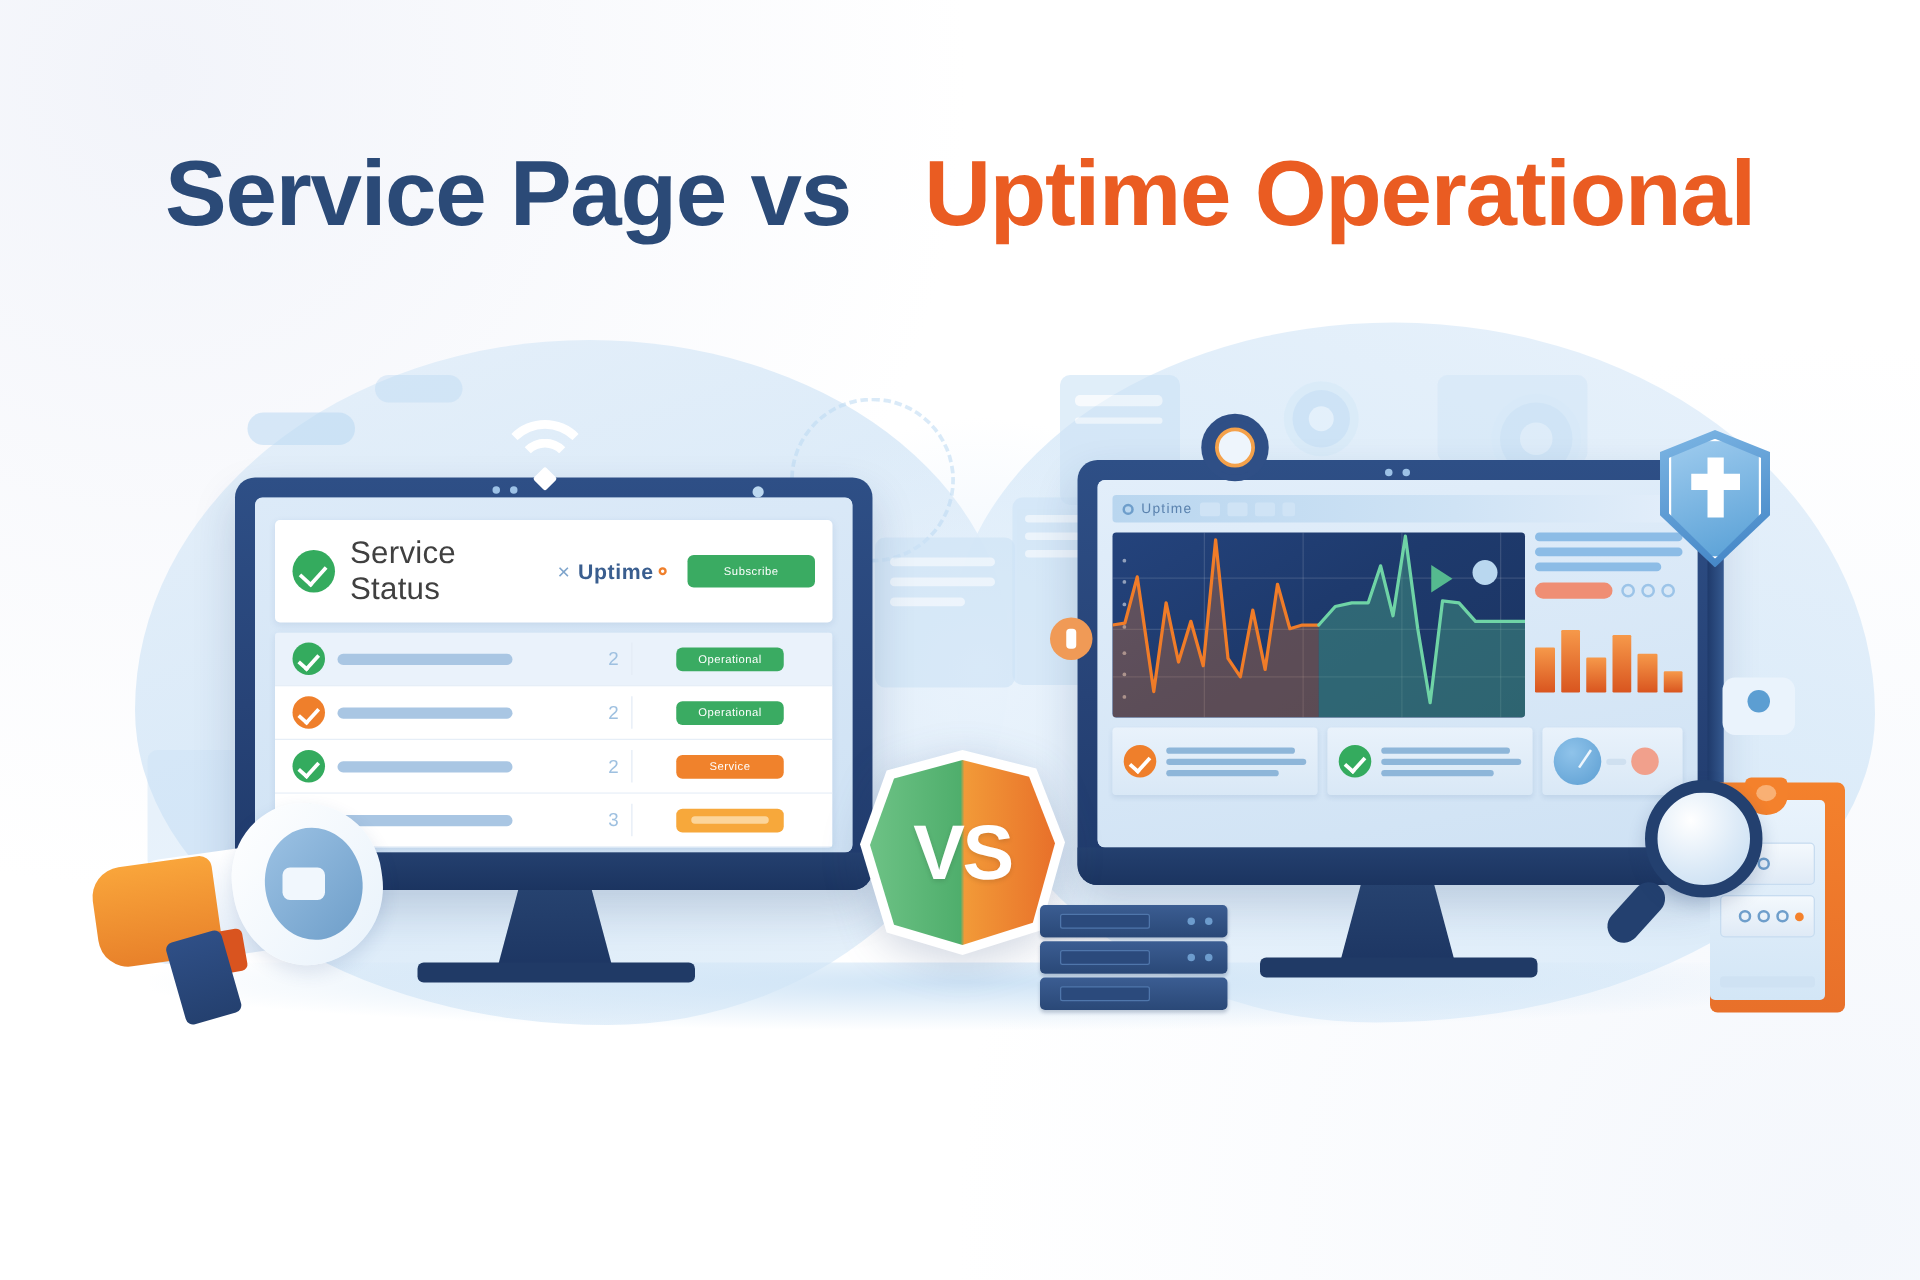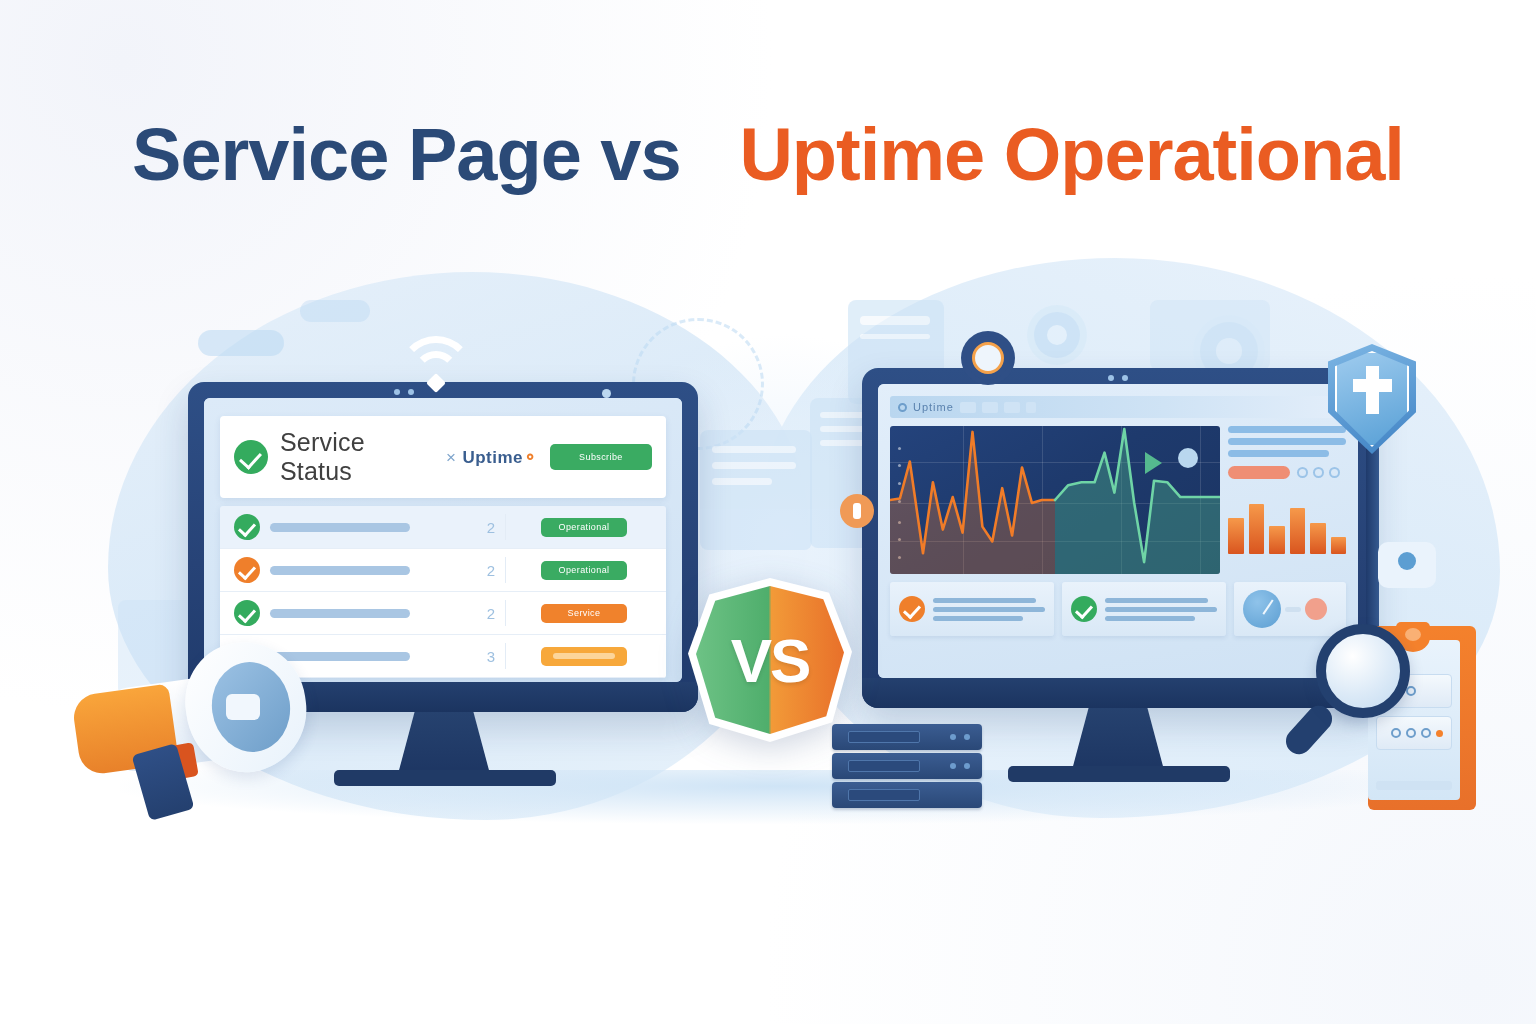--- a/index.html
+++ b/index.html
@@ -217,21 +217,21 @@
   .gauge::after{
     content:""; position:absolute; left:50%; top:18%;
     width:2px; height:46%; background:#eef6fd; transform-origin:bottom center;
     transform:rotate(34deg);
   }
   .gauge-link { width:16px;height:5px;background:#cfe0f0;border-radius:3px; }
   .gauge-b { width:22px;height:22px;border-radius:50%;background:#f1a08c; }
 
   
   .vs-wrap {
-    position:absolute; left:688px; top:578px; width:164px; height:164px;
+    position:absolute; left:688px; top:600px; width:164px; height:164px;
     filter:drop-shadow(0 8px 16px rgba(40,70,120,.22));
   }
   .vs-shape {
     position:absolute; inset:0;
     clip-path:polygon(50% 0%, 86% 9%, 100% 45%, 88% 88%, 50% 100%, 13% 89%, 0% 46%, 13% 10%);
     background:#ffffff;
   }
   .vs-fill {
     position:absolute; inset:8px;
     clip-path:polygon(50% 0%, 86% 9%, 100% 45%, 88% 88%, 50% 100%, 13% 89%, 0% 46%, 13% 10%);

